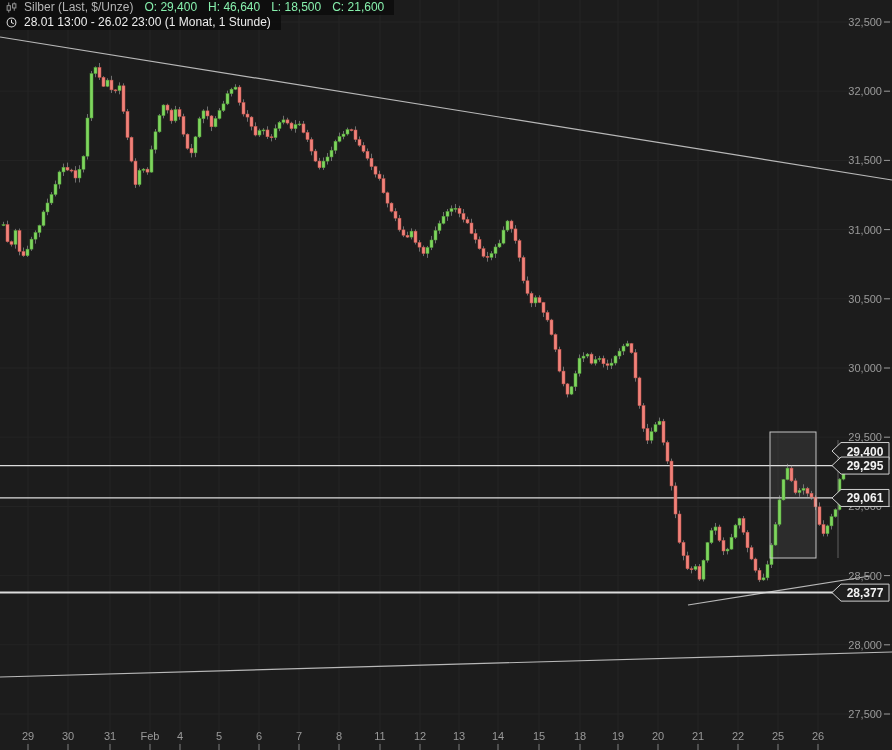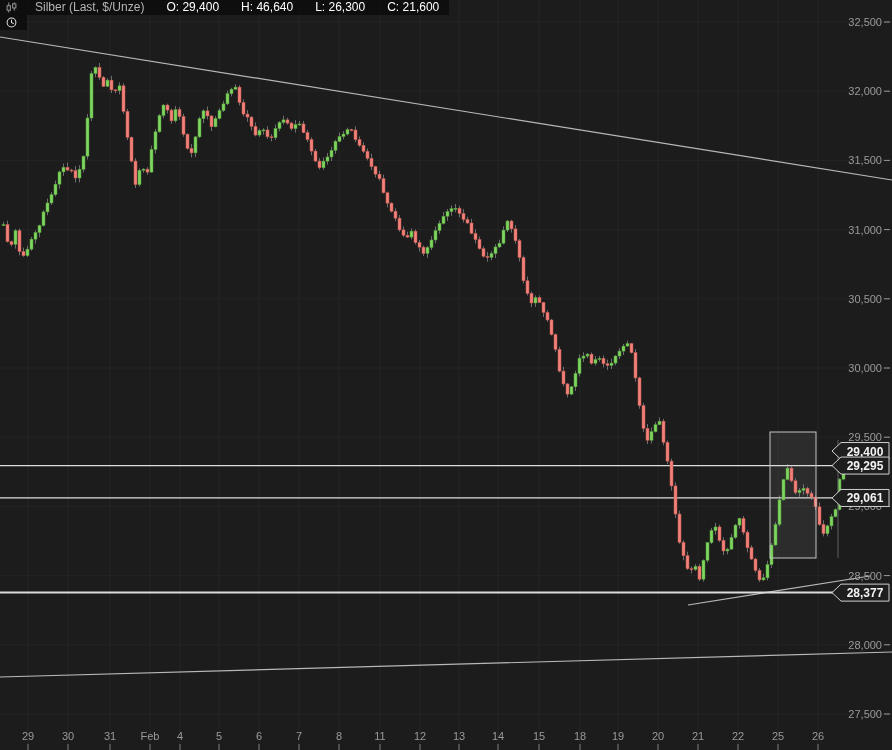--- a/index.html
+++ b/index.html
@@ -1,27 +1,27 @@
 <!DOCTYPE html>
 <html><head>
 <meta charset="utf-8">
 <style>
   html,body{margin:0;padding:0;background:#141414;}
   #stage{position:relative;width:892px;height:750px;background:#1c1c1c;overflow:hidden;
          font-family:"Liberation Sans",sans-serif;}
   #chart{position:absolute;left:0;top:0;}
   svg text{font-family:"Liberation Sans",sans-serif;}
-  .chip{position:absolute;left:0;display:flex;align-items:center;gap:18px;
+  .chip{position:absolute;left:0;display:flex;align-items:center;gap:7px;
         background:rgba(13,13,13,0.9);height:15px;padding:0 10px 0 6px;
         font-size:12px;line-height:15px;white-space:nowrap;z-index:5;}
   #chip-instrument{top:0;}
   #chip-range{top:15px;}
   .chip .icon{width:11px;height:11px;flex:0 0 auto;}
   .t{color:#b5b5b5;}
-  .v{color:#ffffff;margin-left:4px;}
+  .v{color:#86efac;margin-left:4px;}
   .r{color:#ededed;}
 </style>
 </head>
 <body>
 
 <div id="stage">
   <svg id="chart" width="892" height="750" viewBox="0 0 892 750">
       <g>
         <line x1="0" y1="22" x2="892" y2="22" stroke="#242424" stroke-width="1"></line>
         <line x1="0" y1="91.2" x2="892" y2="91.2" stroke="#242424" stroke-width="1"></line>
@@ -588,23 +588,24 @@
   <div class="chip" id="chip-instrument">
     <svg class="icon" viewBox="0 0 12 12">
       <line x1="3" y1="0.5" x2="3" y2="11.5" stroke="#9d9d9d" stroke-width="1"></line>
       <rect x="1.2" y="4" width="3.6" height="5" fill="#1c1c1c" stroke="#9d9d9d" stroke-width="1"></rect>
       <line x1="9" y1="0.5" x2="9" y2="9.5" stroke="#9d9d9d" stroke-width="1"></line>
       <rect x="7.2" y="2" width="3.6" height="4.5" fill="#1c1c1c" stroke="#9d9d9d" stroke-width="1"></rect>
     </svg>
     <span class="t">Silber (Last, $/Unze)</span>
     <span class="v">O: 29,400</span>
     <span class="v">H: 46,640</span>
-    <span class="v">L: 26,300</span>
+    <span class="v">L: 18,500</span>
     <span class="v">C: 21,600</span>
   </div>
 
   <div class="chip" id="chip-range">
     <svg class="icon" viewBox="0 0 12 12">
       <circle cx="6" cy="6" r="4.8" fill="none" stroke="#e0e0e0" stroke-width="1.1"></circle>
       <path d="M6 3.2 L6 6 L8.1 7.2" fill="none" stroke="#e0e0e0" stroke-width="1.1" stroke-linecap="round"></path>
     </svg>
+    <span class="r">28.01 13:00 - 26.02 23:00 (1 Monat, 1 Stunde)</span>
   </div>
 </div>
 
 </body></html>

